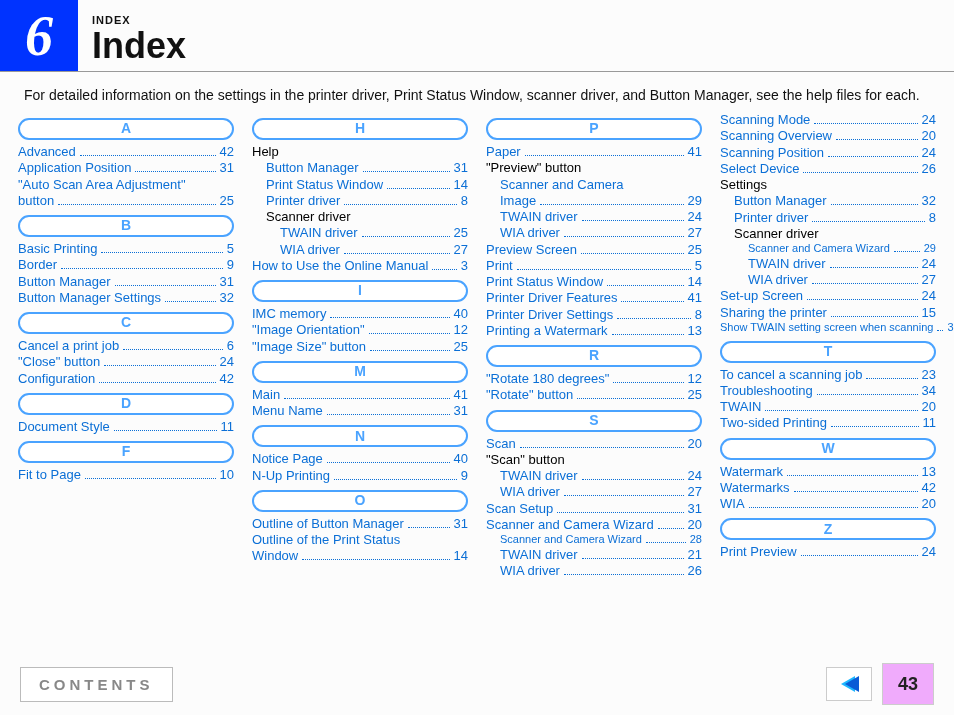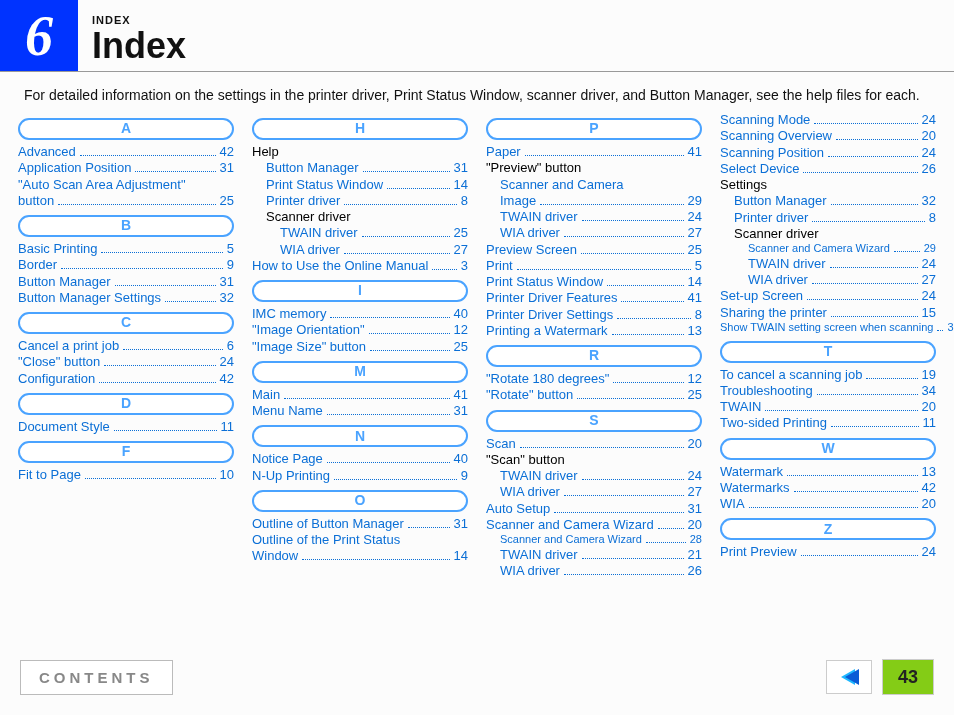--- a/index.html
+++ b/index.html
@@ -21,25 +21,25 @@
 
   .row { display: flex; align-items: baseline; white-space: nowrap; color: #0b6fd6; }
   .row.black { color: #000000; }
   .row .t { flex: 0 0 auto; }
   .row .dots { flex: 1 1 auto; border-bottom: 1.5px dotted currentColor; margin: 0 4px 3px 4px; min-width: 6px; }
   .row .p { flex: 0 0 auto; }
   .indent1 { padding-left: 14px; }
   .indent2 { padding-left: 28px; }
   .smaller { font-size: 11px; }
 
-  .footer { position: absolute; left: 0; right: 0; bottom: 11px; height: 54px; display:flex; align-items:center; justify-content:space-between; padding: 0 20px; }
+  .footer { position: absolute; left: 0; right: 0; bottom: 4px; height: 54px; display:flex; align-items:center; justify-content:space-between; padding: 0 20px; }
   .contents-btn { border: 1px solid #bbb; padding: 8px 18px; color: #888; letter-spacing: 4px; font-size: 15px; font-weight: 600; background: #fff; }
   .footer-right { display:flex; align-items:center; gap: 10px; }
   .back-btn { border:1px solid #ccc; width:46px; height:34px; display:flex; align-items:center; justify-content:center; background:#fff; }
-  .page-box { border:1px solid #ccc; width:52px; height:36px; display:flex; align-items:center; justify-content:center; background:#84cc16; font-size:18px; font-weight:bold; color:#222; }
+  .page-box { border:1px solid #ccc; width:52px; height:42px; display:flex; align-items:center; justify-content:center; background:#f0abfc; font-size:18px; font-weight:bold; color:#222; }
 </style>
 </head>
 <body>
 
 <div class="header">
   <div class="chapter-tab">
     <span class="chapter-num">6</span>
   </div>
   <div class="header-text">
     <div class="hdr-small">INDEX</div>
@@ -321,21 +321,21 @@
           <span class="t">TWAIN driver</span>
           <span class="dots"></span>
           <span class="p">24</span>
         </div>
         <div class="row indent1">
           <span class="t">WIA driver</span>
           <span class="dots"></span>
           <span class="p">27</span>
         </div>
         <div class="row">
-          <span class="t">Auto Setup</span>
+          <span class="t">Scan Setup</span>
           <span class="dots"></span>
           <span class="p">31</span>
         </div>
         <div class="row">
           <span class="t">Scanner and Camera Wizard</span>
           <span class="dots"></span>
           <span class="p">20</span>
         </div>
         <div class="row indent1 smaller">
           <span class="t">Scanner and Camera Wizard</span>
@@ -422,21 +422,21 @@
           <span class="t">Show TWAIN setting screen when scanning</span>
           <span class="dots"></span>
           <span class="p">31</span>
         </div>
       </div>
     <div class="letter-pill">T</div>
     <div>
         <div class="row">
           <span class="t">To cancel a scanning job</span>
           <span class="dots"></span>
-          <span class="p">19</span>
+          <span class="p">23</span>
         </div>
         <div class="row">
           <span class="t">Troubleshooting</span>
           <span class="dots"></span>
           <span class="p">34</span>
         </div>
         <div class="row">
           <span class="t">TWAIN</span>
           <span class="dots"></span>
           <span class="p">20</span>

